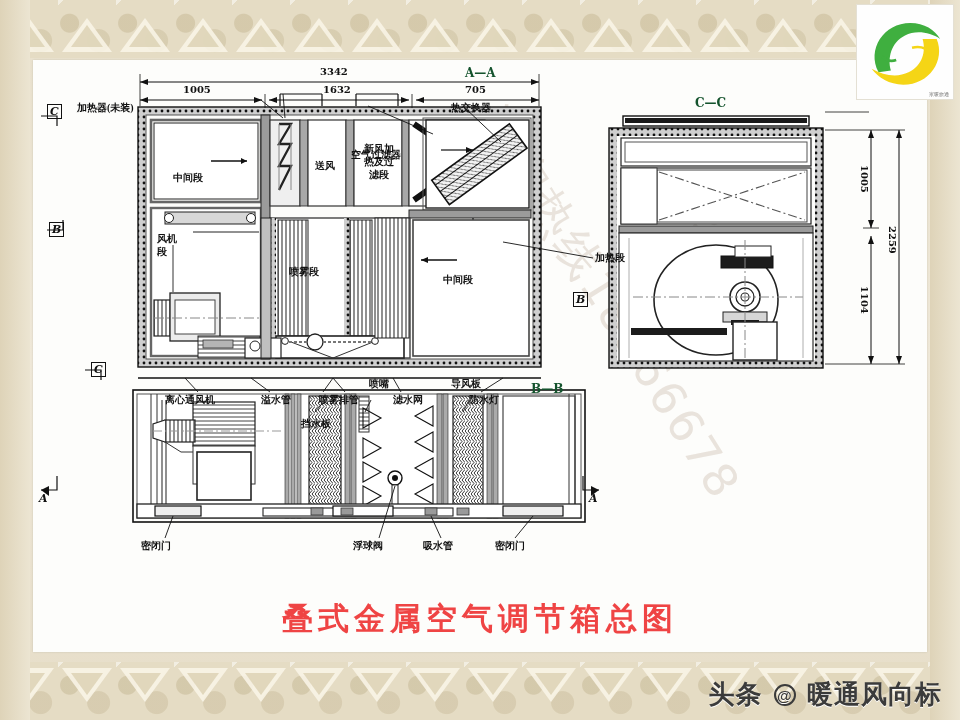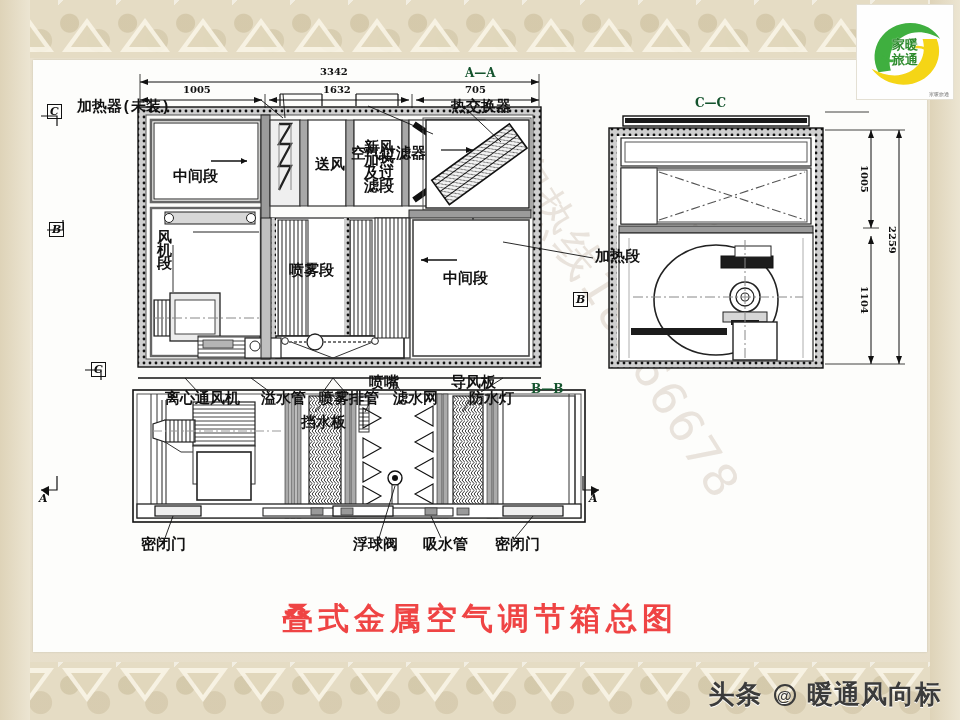--- a/index.html
+++ b/index.html
@@ -97,22 +97,22 @@
 
   
   #title {
     position:absolute; left: 0; right: 0; bottom: 12px; text-align:center;
     font-family: "DejaVu Serif", serif;
     font-size: 31px; font-weight: bold; letter-spacing: 5px;
     color: #ef4444;
   }
 
   
-  .lbl { position:absolute; font-size: 15px; font-weight: bold; color:#111;
-         line-height: 12px; white-space: nowrap; font-family: Liberation Mono, monospace;}
+  .lbl { position:absolute; font-size: 10px; font-weight: bold; color:#111;
+         line-height: 12px; white-space: nowrap; font-family: Liberation Serif, serif;}
   .dim  { position:absolute; font-size: 10px; font-weight: bold; color:#111;
           font-family: "DejaVu Serif", serif; white-space:nowrap;}
   .sec  { position:absolute; font-size: 12px; font-weight:bold;
           color:#14532d; font-family:"DejaVu Serif", serif; white-space: nowrap;}
   .mark { position:absolute; font-size: 11px; font-style: italic; font-weight:bold;
           color:#111; font-family:"DejaVu Serif", serif; }
   svg { position:absolute; left:0; top:0; overflow: visible; }
 </style>
 </head>
 <body>
@@ -511,24 +511,20 @@
     <div id="title">叠式金属空气调节箱总图</div>
   </div>
 
   <div id="logo">
     <svg class="swirl" viewBox="0 0 100 100">
       <path d="M20 72 C6 46 26 16 56 16 C72 16 84 24 90 34 C78 26 62 24 50 30 C34 38 30 56 34 70 Z" fill="#3faf3f"></path>
       <path d="M86 34 C96 58 78 86 48 86 C32 86 20 78 12 68 C26 76 42 78 54 72 C70 64 74 48 70 34 Z" fill="#f5d516"></path>
       <path d="M58 44 C66 42 74 44 80 50" fill="none" stroke="#f5d516" stroke-width="3"></path>
       <path d="M40 58 C34 60 28 58 24 54" fill="none" stroke="#3faf3f" stroke-width="3"></path>
     </svg>
-    <div class="ltext">
-      <div>家暖</div>
-      <div>旅通</div>
-    </div>
     <div class="lmark">家暖旅通</div>
   </div>
 
   <div id="toutiao">
     <span>头条</span>
     <span class="at">@</span>
     <span>暖通风向标</span>
   </div>
 
 </div>

